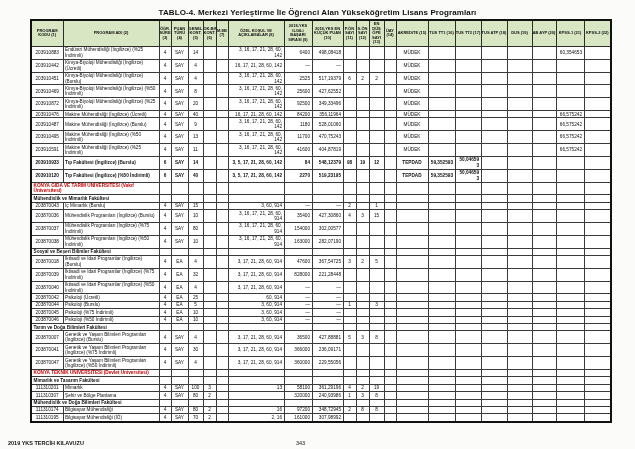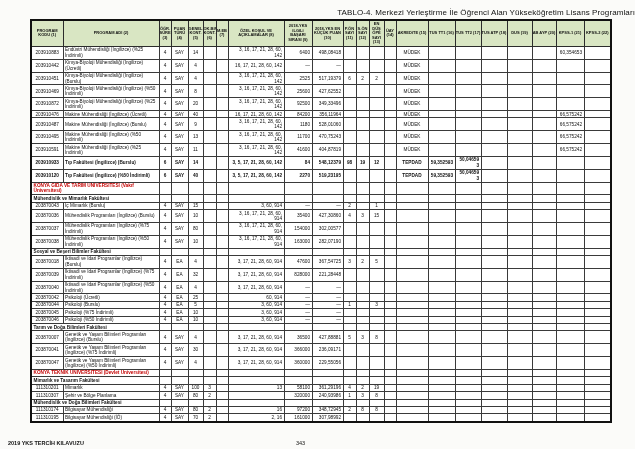--- a/index.html
+++ b/index.html
@@ -1,20 +1,20 @@
 <!DOCTYPE html>
 <html><head>
 <meta charset="utf-8">
 <style>
   html,body{margin:0;padding:0;}
   body{width:635px;height:449px;background:#e9e9e7;font-family:"Liberation Sans",sans-serif;}
   .sheet{position:relative;width:635px;height:449px;background:#fbfbf9;overflow:hidden;
          box-shadow:0 0 4px rgba(0,0,0,.35);}
-  .title{position:absolute;top:8px;left:0;right:0;text-align:right;
-         font-size:8px;font-weight:normal;color:#111;letter-spacing:.1px;}
+  .title{position:absolute;top:8px;left:0;right:0;text-align:center;
+         font-size:8px;font-weight:bold;color:#111;letter-spacing:.1px;}
   .tablewrap{position:absolute;top:19px;left:30px;width:578px;}
   table{width:578px;border-collapse:collapse;table-layout:fixed;border:2px solid #111;}
   th{background:#d9e6c3;border:1px solid #2c2c2c;font-size:4px;font-weight:bold;
      color:#111;padding:1px 0;text-align:center;line-height:1.15;overflow:hidden;}
   td{border:1px solid #3a3a3a;font-size:4.7px;color:#111;padding:0.5px 1.5px;
      line-height:1.15;overflow:hidden;word-wrap:break-word;background:#fff;}
   td.al{text-align:left;} td.ar{text-align:right;} td.ac{text-align:center;}
   tr.bold td{font-weight:bold;}
   tr.university td{color:#c40000;font-weight:bold;border-top:1.5px solid #111;}
   tr.faculty td.lbl{font-weight:bold;}

